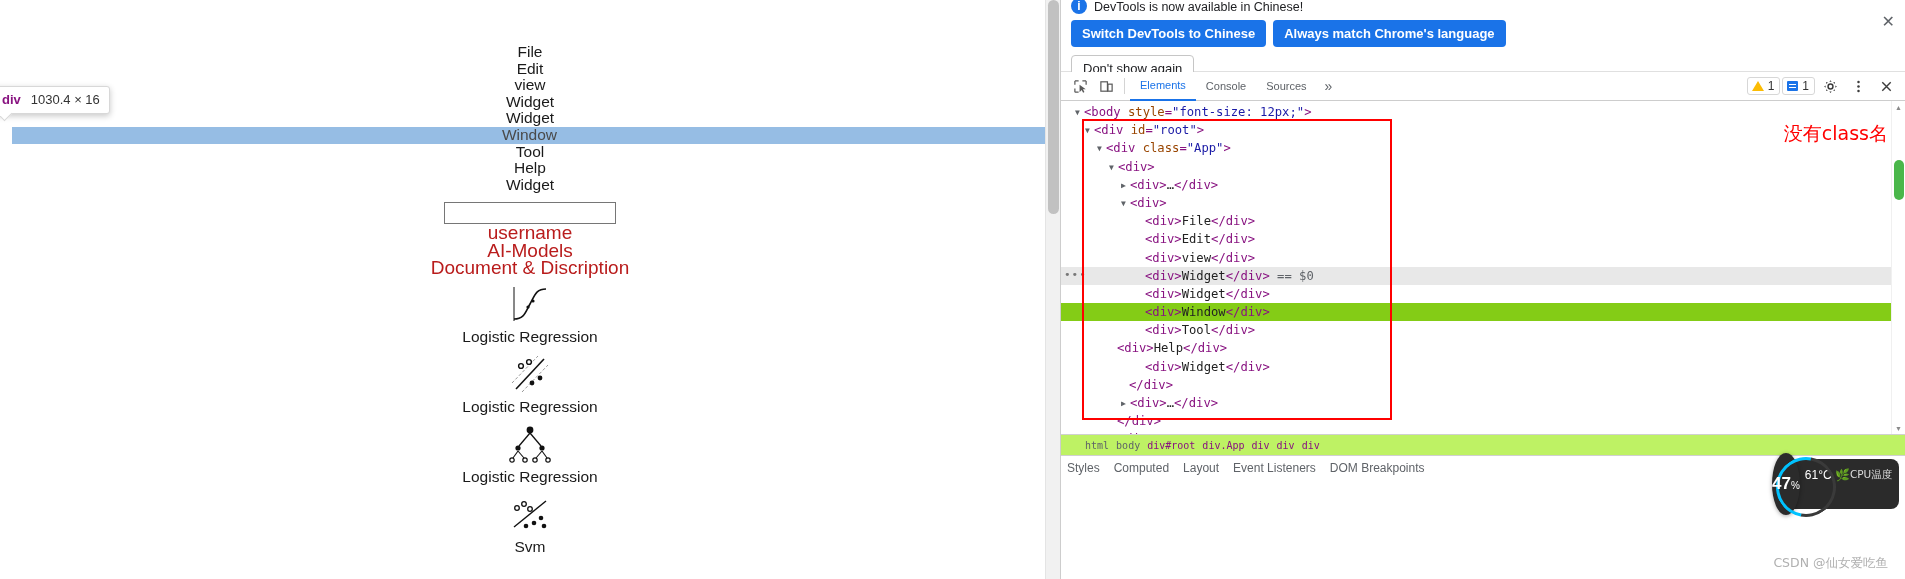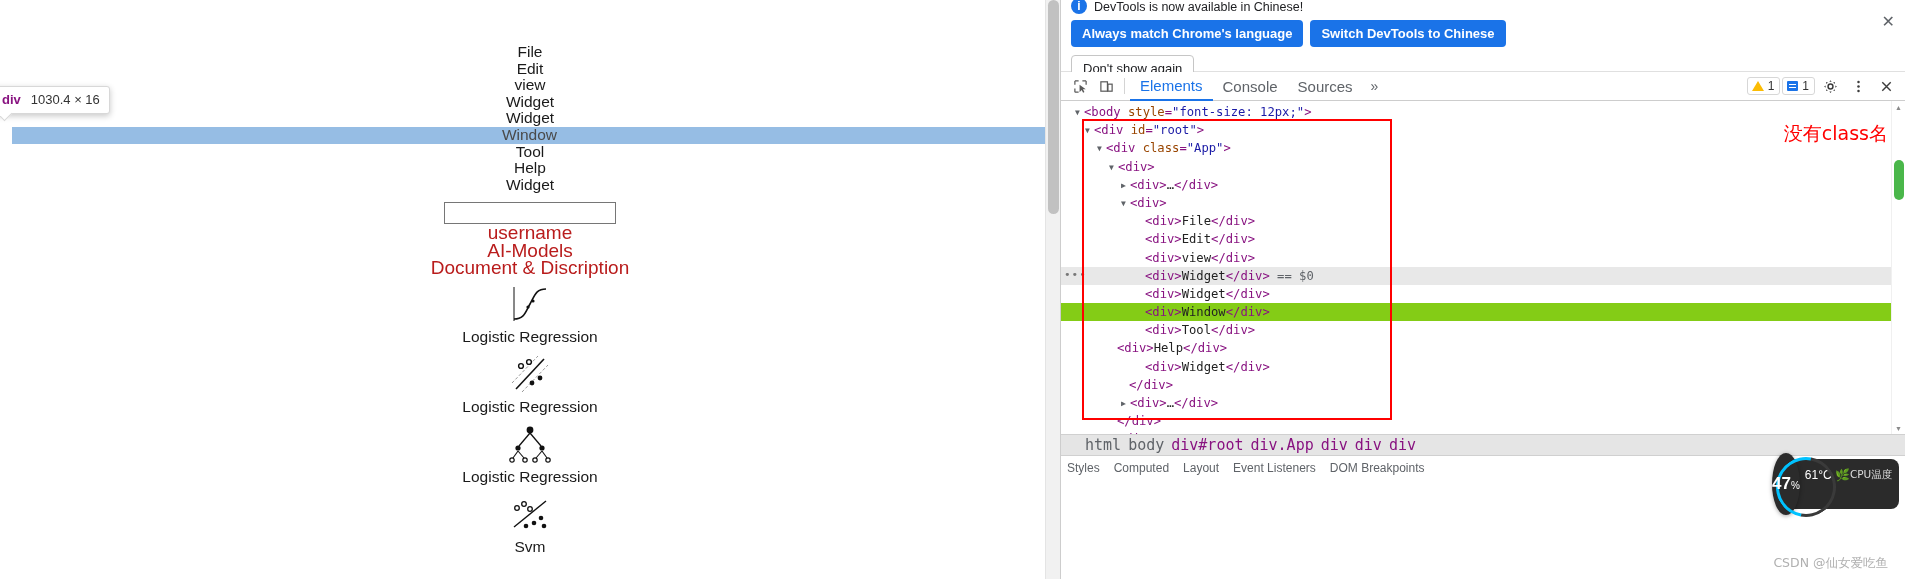--- a/index.html
+++ b/index.html
@@ -187,21 +187,21 @@
   .tb-icon {
     width: 26px; height: 24px;
     display: flex; align-items: center; justify-content: center;
     cursor: pointer;
     color: #5a5a5a;
   }
   .tb-sep {
     width: 1px; height: 16px; background: #d4d4d4; margin: 0 5px;
   }
   .dt-tab {
-    font-size: 15px; color: #5f6368;
+    font-size: 11px; color: #5f6368;
     padding: 0 10px; height: 28px;
     display: flex; align-items: center;
     cursor: pointer; white-space: nowrap;
   }
   .dt-tab.active {
     color: #1a73e8;
     border-bottom: 2px solid #1a73e8;
     height: 29px;
   }
   .dt-more { font-size: 14px; color: #5f6368; padding: 0 8px; cursor: pointer; }
@@ -301,22 +301,22 @@
     top: 59px; height: 40px;
   }
 
   
   .crumbs {
     display: flex; align-items: center;
     height: 21px;
     border-top: 1px solid #d0d0d0;
     padding-left: 24px;
     font-family: "DejaVu Sans Mono", monospace;
-    font-size: 15px;
-    background: #e5e5e5;
+    font-size: 10px;
+    background: #bef264;
   }
   .crumb { color: #5f6368; padding: 0 7px 0 0; cursor: pointer; white-space: nowrap;}
   .crumb.elem { color: #881280; }
 
   
   .bottom-tabs {
     display: flex; align-items: center;
     height: 24px;
     border-top: 1px solid #d0d0d0;
     padding-left: 6px;
@@ -484,22 +484,22 @@
   </div>
 
   <div class="devtools">
 
     <div class="lang-banner">
       <div class="banner-head">
         <span class="info-dot">i</span>
         <span>DevTools is now available in Chinese!</span>
       </div>
       <div class="banner-btns">
+        <button class="btn-blue">Switch DevTools to Chinese</button>
         <button class="btn-blue">Always match Chrome's language</button>
-        <button class="btn-blue">Switch DevTools to Chinese</button>
       </div>
       <button class="btn-plain">Don't show again</button>
       <span class="banner-close">✕</span>
     </div>
 
     <div class="dt-toolbar">
       <span class="tb-icon">
         <svg width="15" height="15" viewBox="0 0 16 16">
           <path d="M2 2 h4 M2 2 v4 M14 2 h-4 M14 2 v4 M2 14 h4 M2 14 v-4" stroke="#5a5a5a" stroke-width="1.3" fill="none"></path>
           <path d="M7 6 L7 14 L9.2 11.6 L10.8 14.6 L12.2 13.8 L10.6 11 L13.6 10.8 Z" fill="#5a5a5a"></path>

